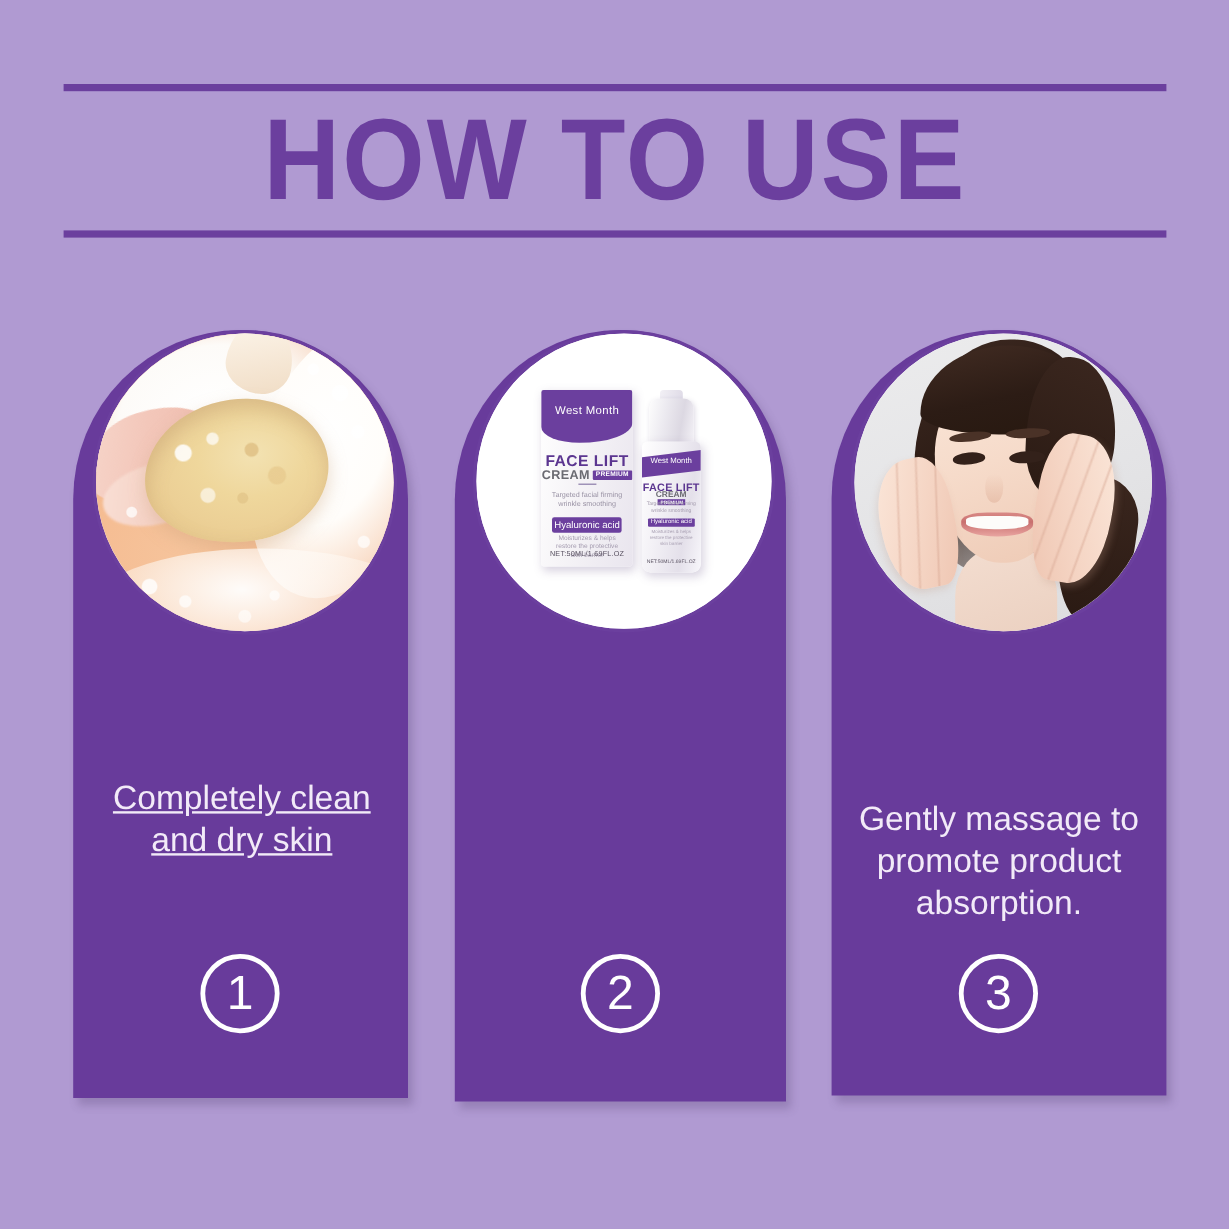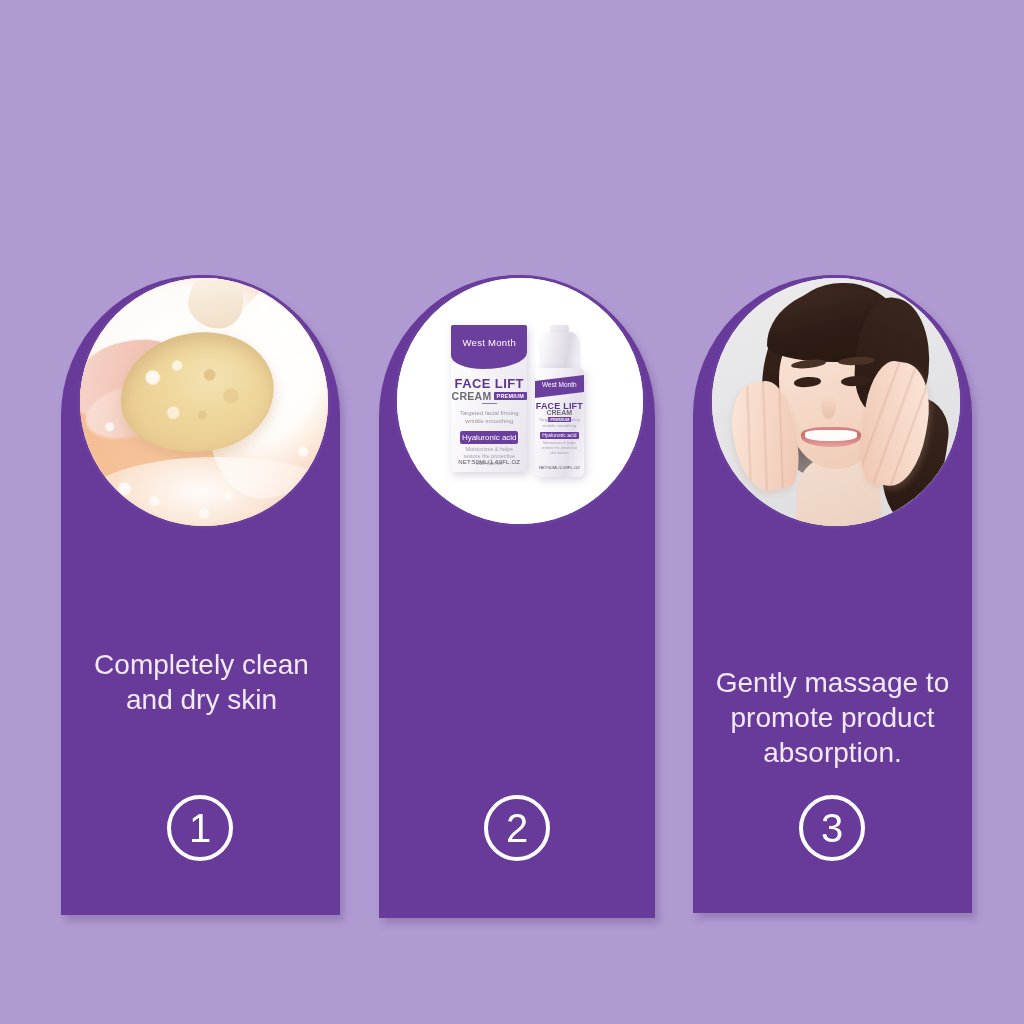--- a/index.html
+++ b/index.html
@@ -225,20 +225,25 @@
        linear-gradient(100deg, transparent 28%, rgba(214,165,145,.45) 30%, transparent 32%),
        linear-gradient(100deg, transparent 48%, rgba(214,165,145,.45) 50%, transparent 52%),
        linear-gradient(100deg, transparent 68%, rgba(214,165,145,.45) 70%, transparent 72%);
      border-radius:inherit;}
 </style>
 </head>
 <body>
 
 <div id="stage">
 
+  <div class="hdr">
+    <div class="rule"></div>
+    <div class="hdr-title">HOW TO USE</div>
+    <div class="rule bottom"></div>
+  </div>
 
   <div class="card" style="left:61px;top:275px;width:279px;height:640px;background:transparent;box-shadow:none;">
     <div class="arch" style="box-shadow:4px 6px 7px rgba(90,70,120,.30);"></div>
 
     <div class="photo-wrap" style="left:16px;top:0px;width:248px;height:248px;">
       <div class="photo">
         <div class="p1-bg"></div>
         <div class="p1-foam-a"></div>
         <div class="p1-foam-b"></div>
         <div class="p1-top"></div>
@@ -249,21 +254,21 @@
           </div>
         <div class="p1-foam-c"></div>
         <div class="p1-bubbles"></div>
       </div>
     </div>
 
     <div class="badge" style="left:106px;top:520px;">
       <span>1</span>
     </div>
 
-    <div class="cap" style="left:8px;right:6px;top:372px;">Completely clean and dry skin</div>
+    <div class="cap" style="left:8px;right:6px;top:372px;text-decoration:underline;">Completely clean and dry skin</div>
   </div>
 
   <div class="card" style="left:379px;top:275px;width:276px;height:643px;background:transparent;box-shadow:none;">
     <div class="arch" style="box-shadow:4px 6px 7px rgba(90,70,120,.30);"></div>
 
     <div class="photo-wrap" style="left:15px;top:0px;width:246px;height:246px;">
       <div class="photo">
         <div class="p2-bg"></div>
 
         <div class="box">

